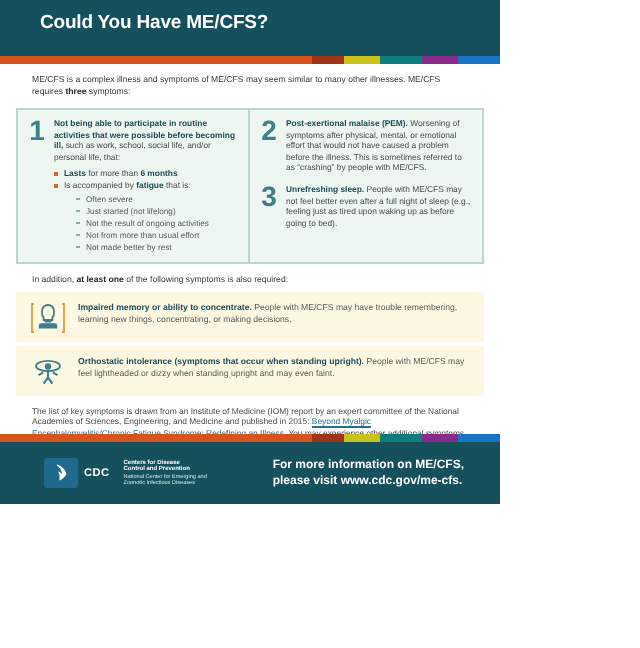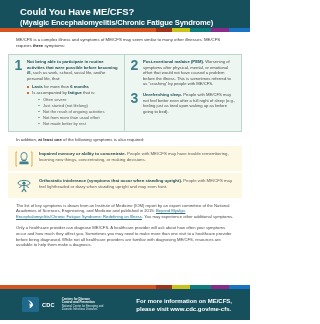--- a/index.html
+++ b/index.html
@@ -3,21 +3,21 @@
 <meta charset="utf-8">
 <style>
   * { margin:0; padding:0; box-sizing:border-box; }
   html,body { width:250px; height:324px; }
   body {
     font-family:"Liberation Sans", sans-serif;
     background:#ffffff;
     overflow:hidden;
     position:relative;
   }
-  .page { width:250px; height:320px; position:relative; background:#fff; }
+  .page { width:250px; height:252px; position:relative; background:#fff; }
 
   
   .header {
     background:#15505c;
     padding:6px 14px 5px 20px;
     height:28px;
   }
   .title {
     color:#ffffff;
     font-size:9.5px;
@@ -202,21 +202,20 @@
     padding-right:8px;
   }
 </style>
 </head>
 <body>
 
 <div class="page">
 
   <div class="header">
     <div class="title">Could You Have ME/CFS?</div>
-    <div class="subtitle">(Myalgic Encephalomyelitis/Chronic Fatigue Syndrome)</div>
   </div>
 
   <div class="stripe">
     <span style="flex:60; background:#d8541f"></span>
     <span style="flex:6; background:#a03418"></span>
     <span style="flex:7; background:#c9c21a"></span>
     <span style="flex:8; background:#0e7d7d"></span>
     <span style="flex:7; background:#8a2b8a"></span>
     <span style="flex:8; background:#1a74c4"></span>
   </div>

